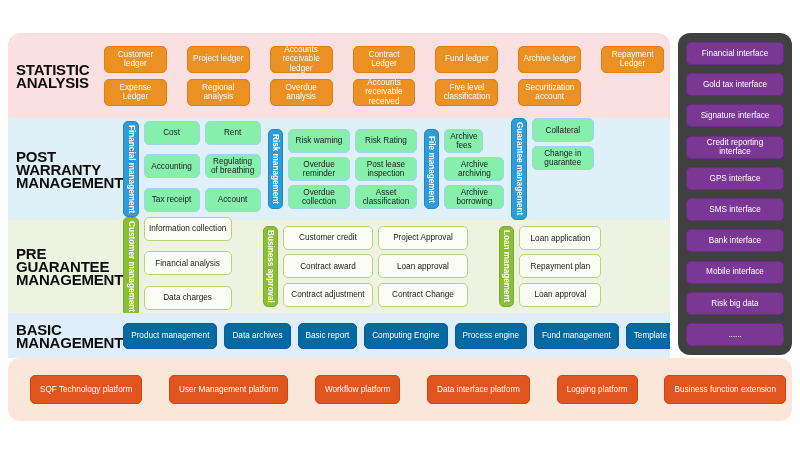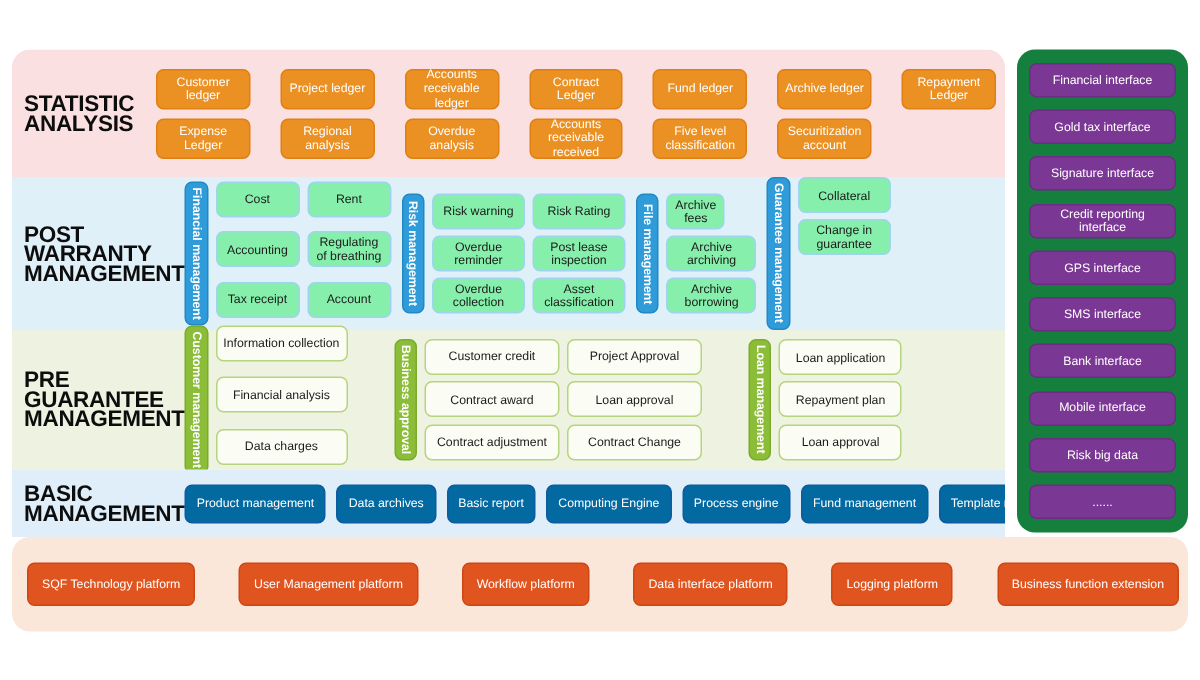--- a/index.html
+++ b/index.html
@@ -150,40 +150,40 @@
     flex: 0 0 auto;
     padding: 2px 7px;
   }
 
   
   .row-red {
     display: flex;
     align-items: center;
     justify-content: space-between;
     width: 100%;
-    padding: 0 6px 0 10px;
+    padding: 0 6px 0 22px;
     box-sizing: border-box;
   }
   .chip-red {
     background: #e0541f;
     border: 1px solid #cc4714;
     color: #ffffff;
     height: 29px;
     flex: 0 0 auto;
     padding: 2px 9px;
   }
 
   
   .side-panel {
     position: absolute;
     left: 678px;
     top: 33px;
     width: 114px;
     height: 322px;
-    background: #15803d;
+    background: #404040;
     border-radius: 12px;
     box-sizing: border-box;
     padding: 9px 8px;
     display: flex;
     flex-direction: column;
     justify-content: space-between;
   }
   .chip-purple {
     background: #7b3794;
     border: 1px solid #6b2d83;

